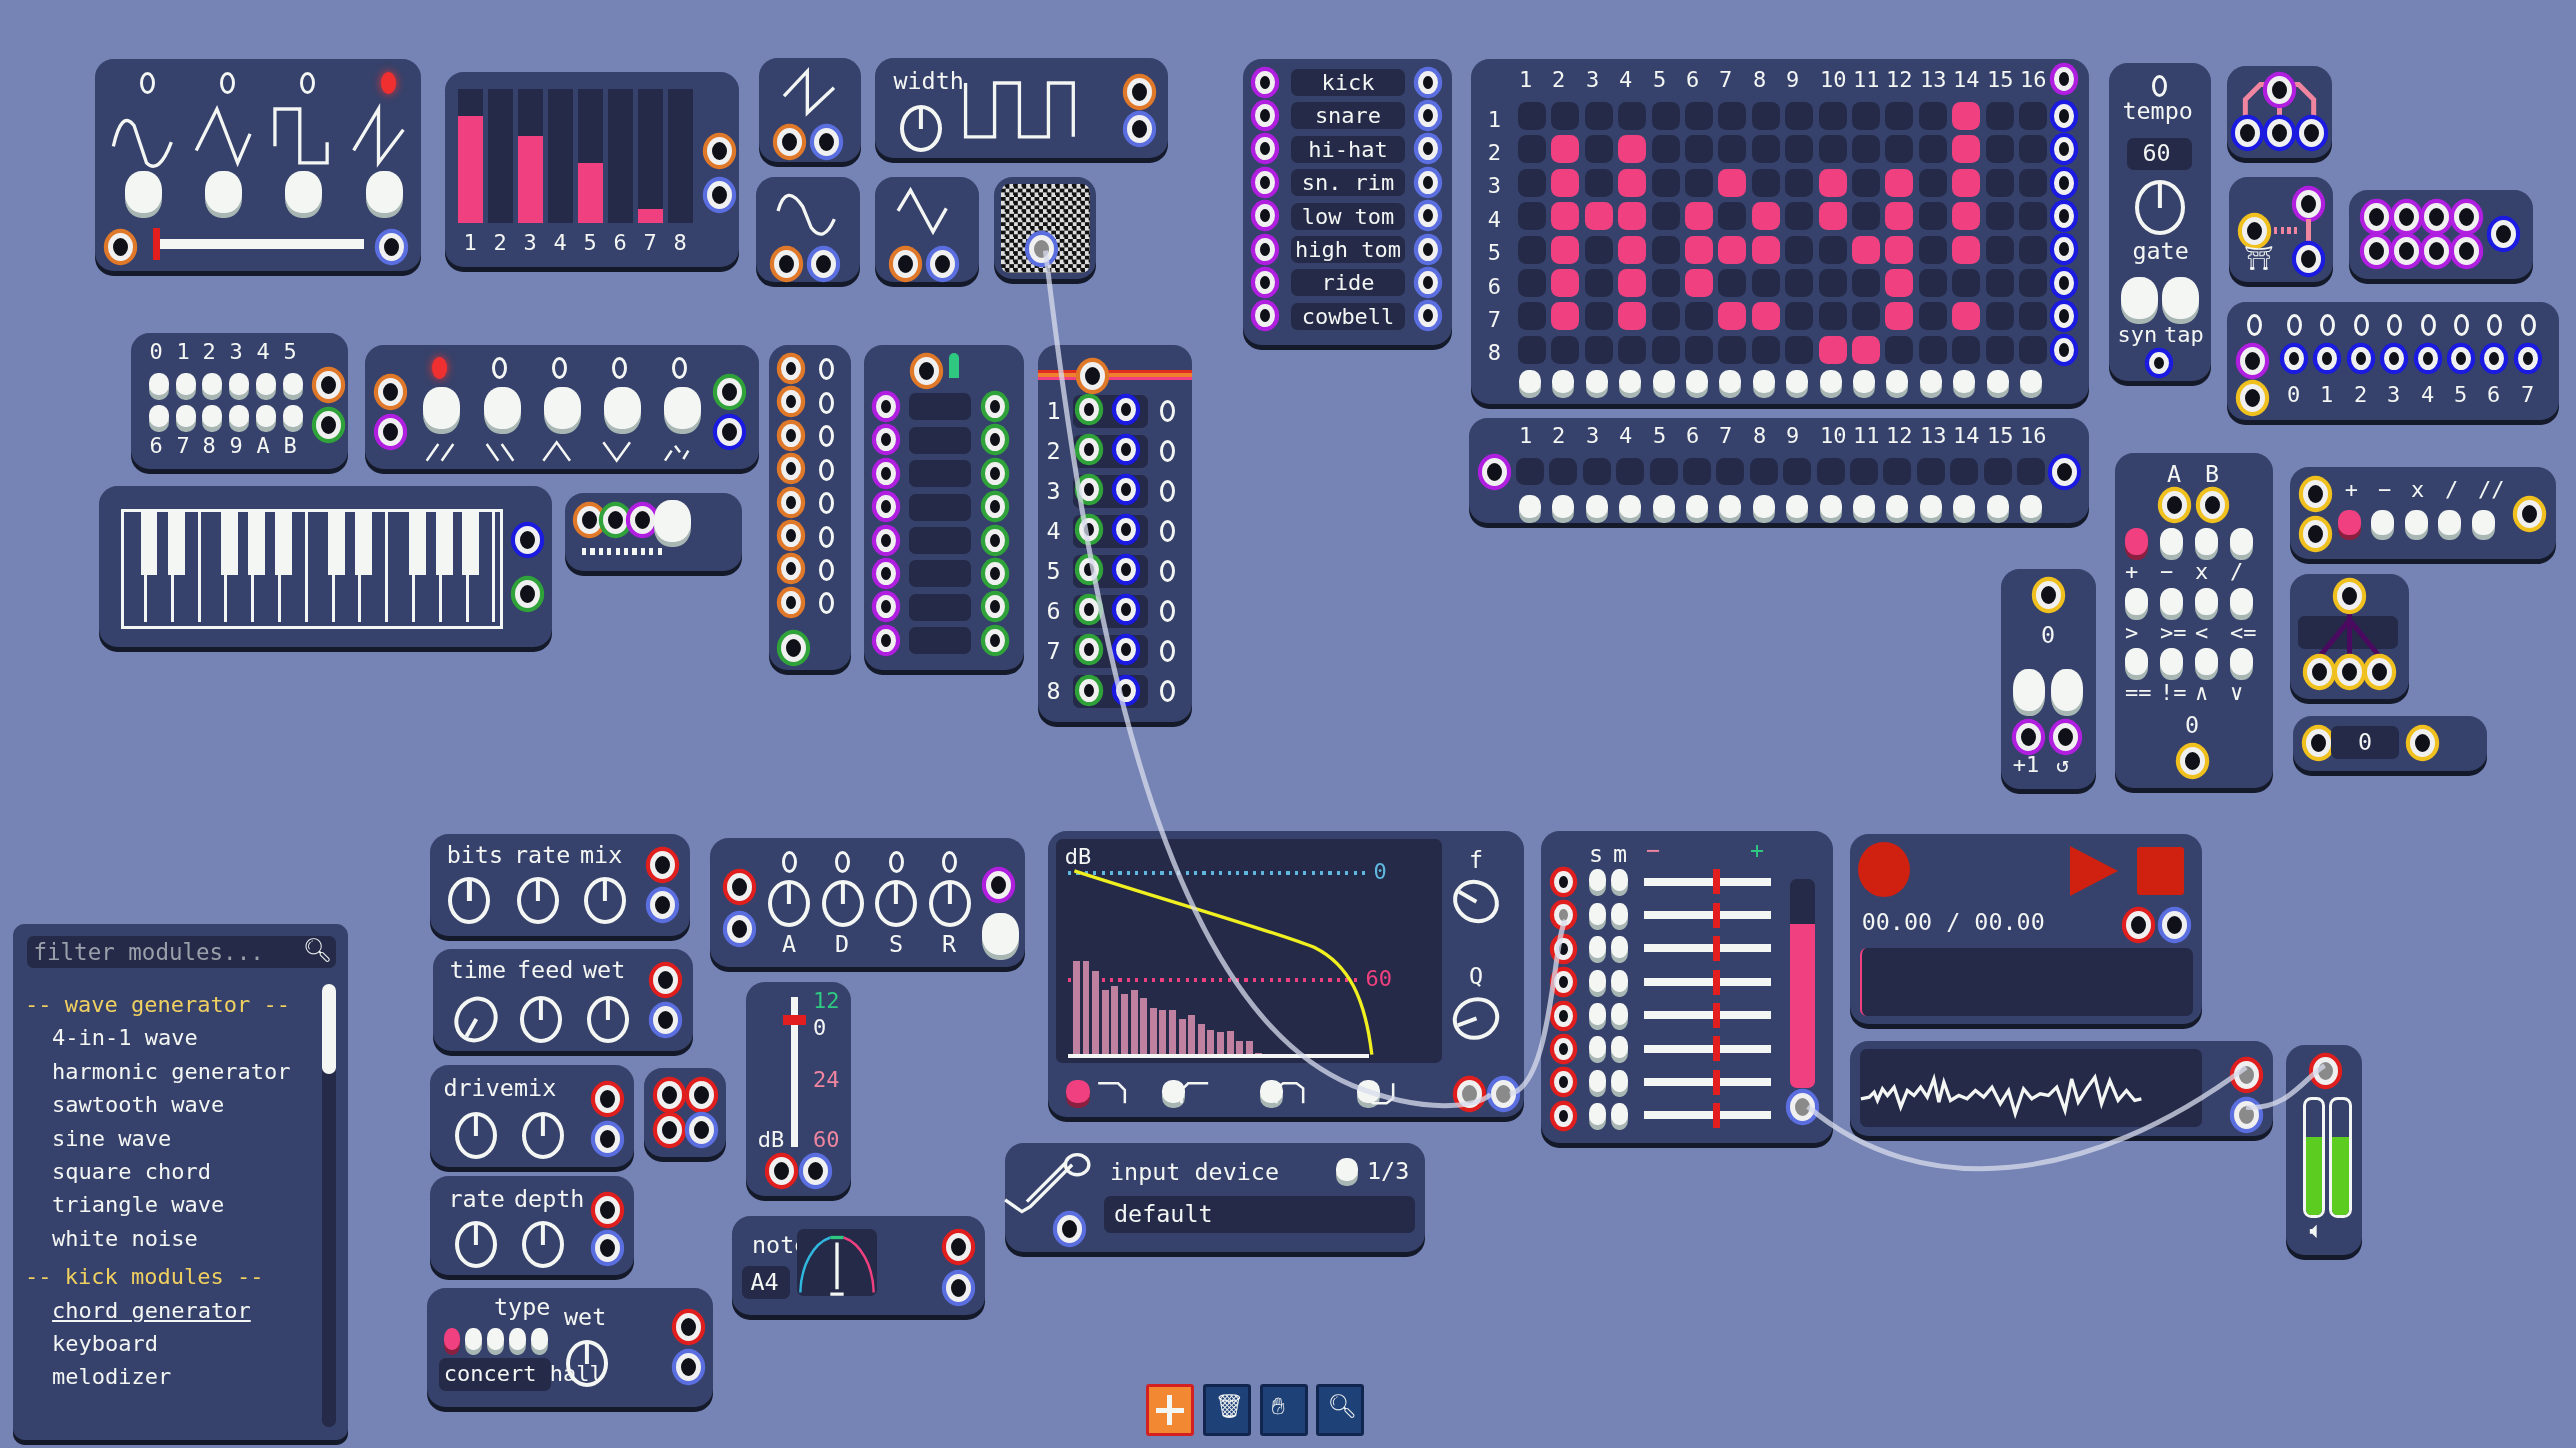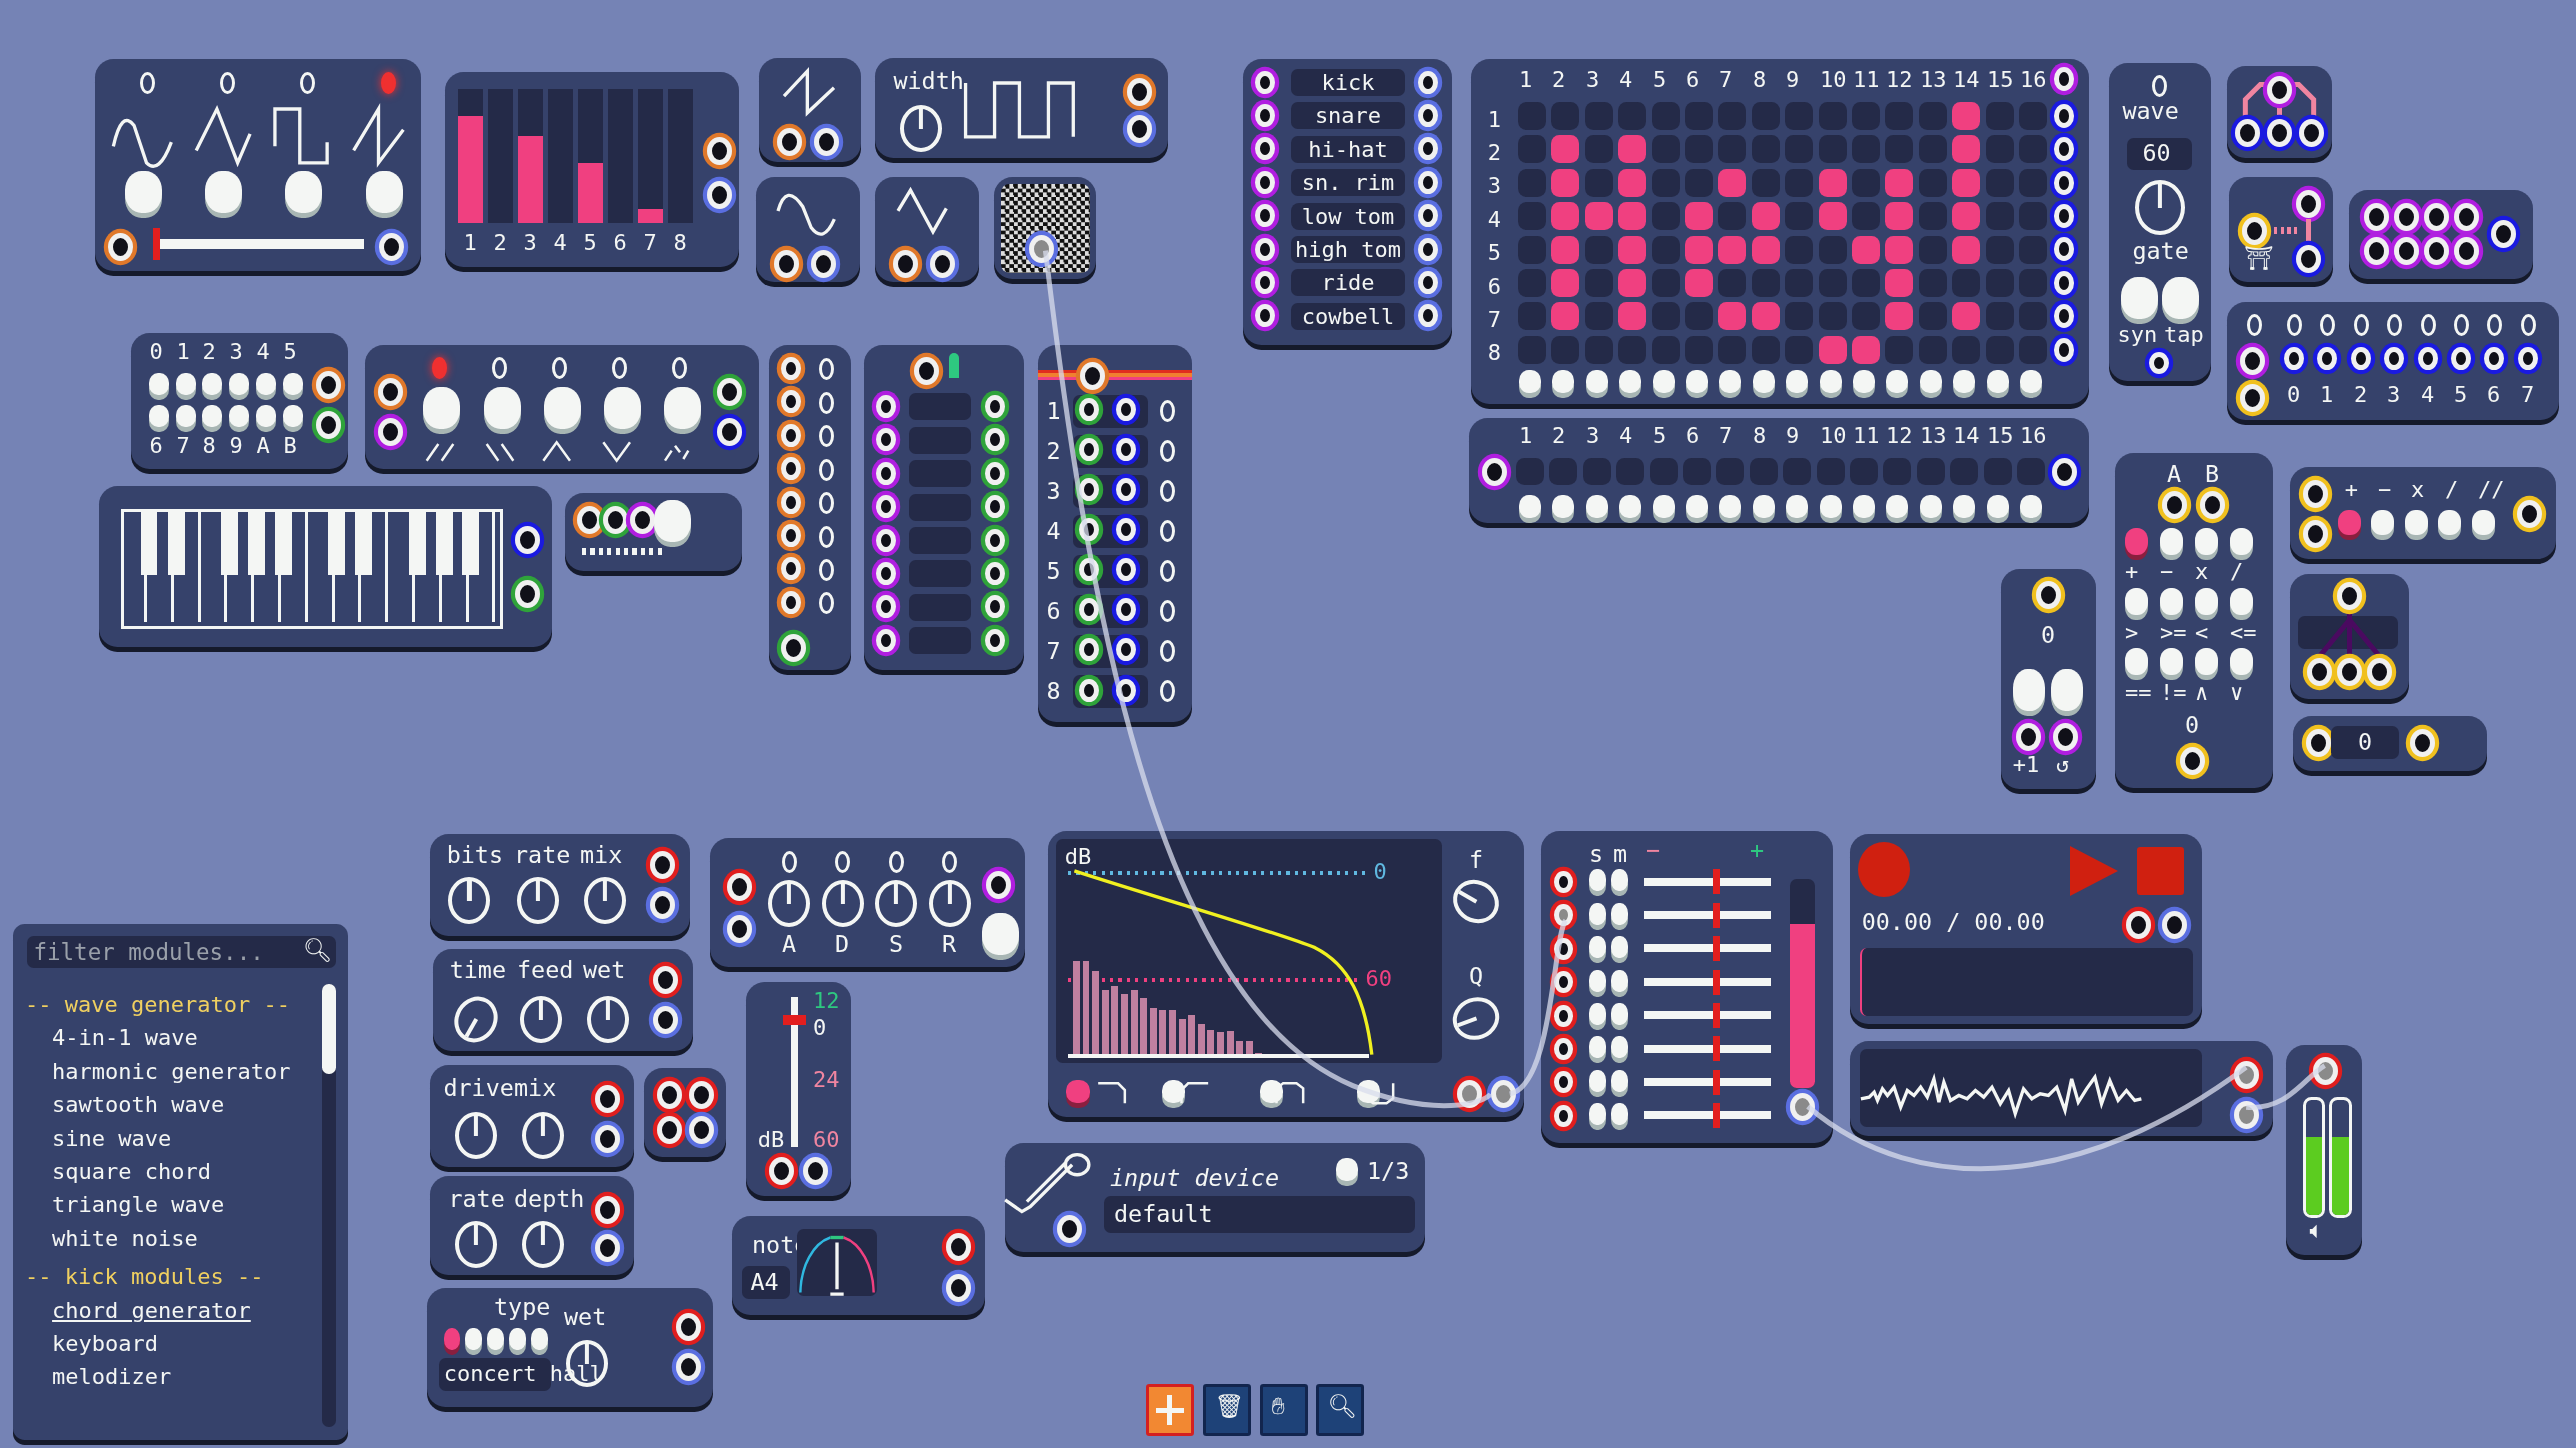--- a/index.html
+++ b/index.html
@@ -415,21 +415,21 @@
       <div class="btn" style="left: 401px; top: 0px; width: 22px; height: 23.4px;"></div>
       <div class="btn" style="left: 434px; top: 0px; width: 22px; height: 23.4px;"></div>
       <div class="btn" style="left: 468px; top: 0px; width: 22px; height: 23.4px;"></div>
       <div class="btn" style="left: 501px; top: 0px; width: 22px; height: 23.4px;"></div>
     </div>
   <div class="jack dblue" style="left:583px;top:40px;"></div>
 </div>
 
 <div class="mod" style="left:2109px;top:63px;width:102px;height:318px;">
   <div class="led" style="left:43px;top:11.7px;"></div>
-  <div class="lbl" style="left:13.4px;top:37px;">wave</div>
+  <div class="lbl" style="left:13.4px;top:37px;">tempo</div>
   <div class="screen" style="left:18.4px;top:75px;width:65px;height:32px;">
       <span class="lbl" style="left:15px;top:4.2px;">60</span>
     </div>
   <div class="knob" style="left:26px;top:117px;width:50px;height:55px;"></div>
   <div class="lbl" style="left:23.4px;top:177px;">gate</div>
   <div class="btn" style="left:11.7px;top:214px;"></div>
   <div class="btn" style="left:53px;top:214px;"></div>
   <div class="lbl sm" style="left:8.4px;top:261px;">syn</div>
   <div class="lbl sm" style="left:55px;top:261px;">tap</div>
   <div class="jack dblue" style="left:40px;top:289px;width:20px;height:22px;"></div>
@@ -975,21 +975,21 @@
 </div>
 
 <div class="mod" style="left:1005px;top:1143px;width:420px;height:109px;">
   <svg style="left:0;top:10px;" width="84" height="67" viewBox="0 0 100 80">
       <g stroke="#f4f6f4" stroke-width="4" fill="none">
         <path d="M0 56 L20 70 L30 64 L80 14 M26 58 L72 12"></path>
         <ellipse cx="86" cy="14" rx="14" ry="12"></ellipse>
       </g>
     </svg>
   <div class="jack blue" style="left:52px;top:72px;"></div>
-  <div class="lbl" style="left:105px;top:24px;font-style:italic;">input device</div>
+  <div class="lbl" style="left:105px;top:18px;">input device</div>
   <div class="btn" style="left:331px;top:15px;width:22px;height:23.4px;"></div>
   <div class="lbl" style="left:362px;top:16.7px;">1/3</div>
   <div class="screen" style="left:99px;top:53px;width:311px;height:37px;">
       <span class="lbl" style="left:10px;top:6.7px;">default</span>
     </div>
 </div>
 
 <div class="mod" style="left:1541px;top:831px;width:292px;height:312px;">
   <div class="lbl" style="left:48px;top:11.7px;">s</div>
   <div class="lbl" style="left:72px;top:11.7px;">m</div>

